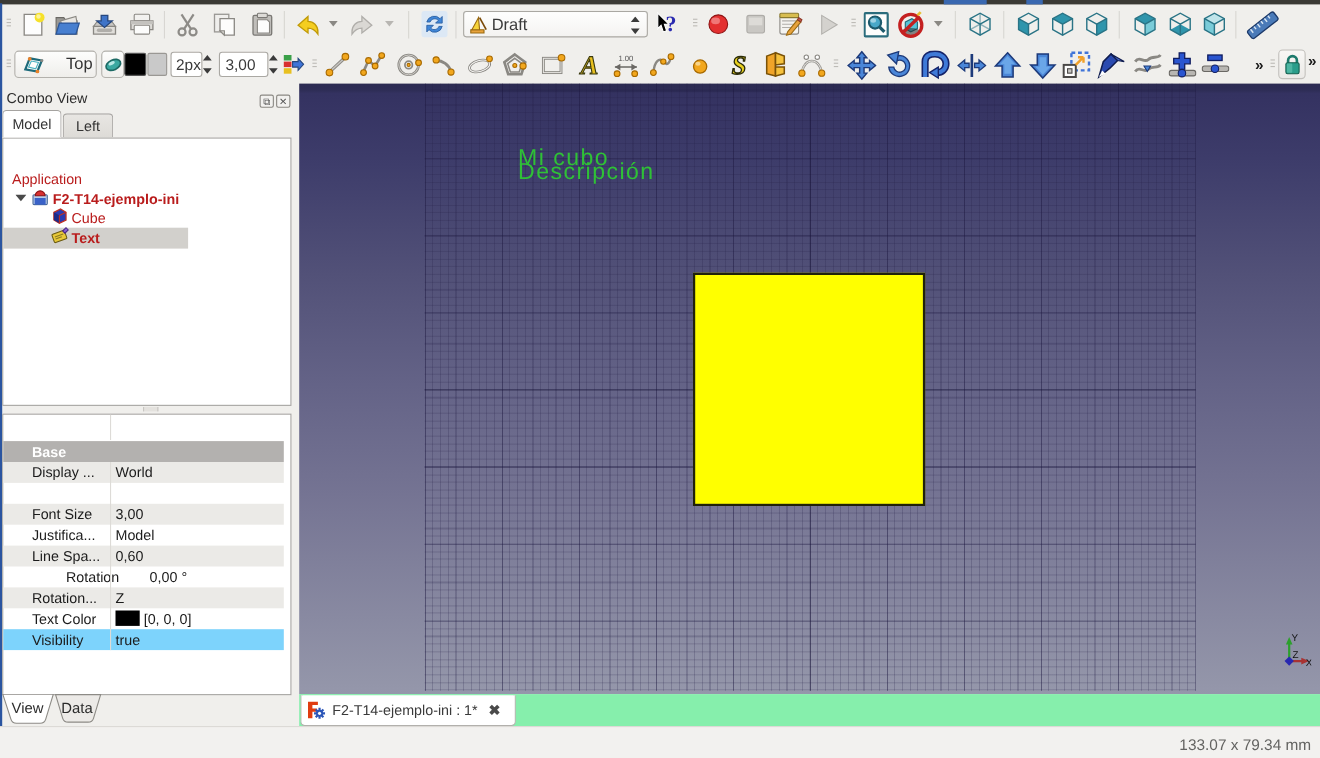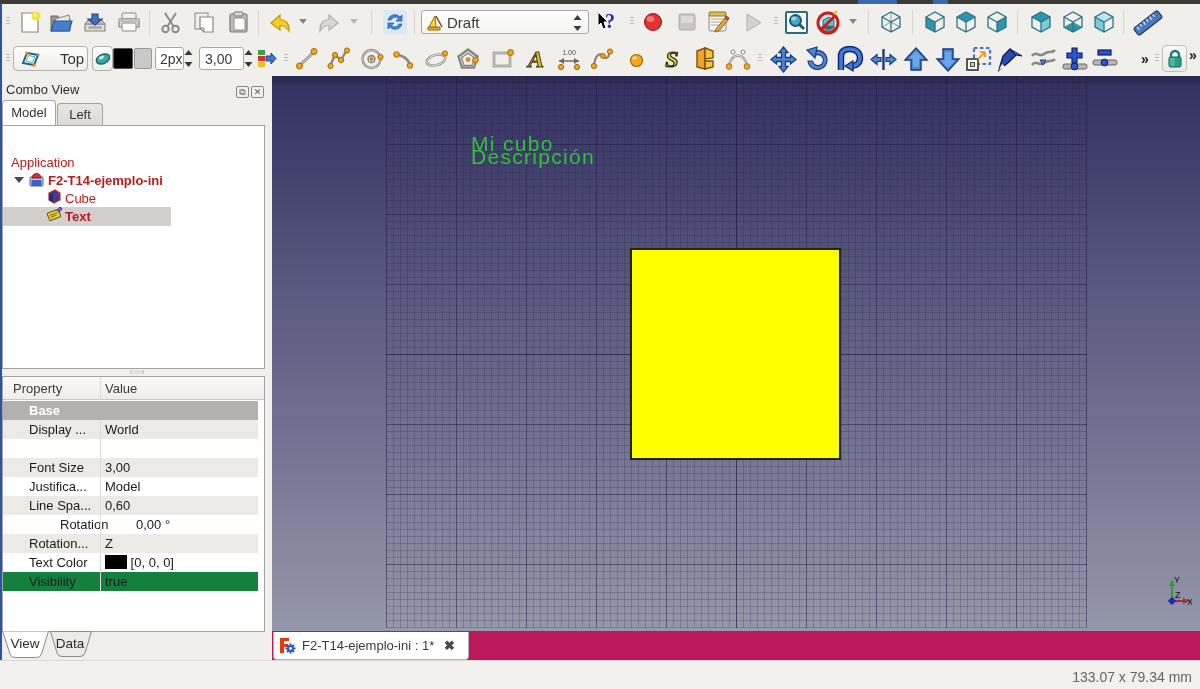--- a/index.html
+++ b/index.html
@@ -43,21 +43,21 @@
       repeating-linear-gradient(to right, rgba(25,20,60,0.34) 0px, rgba(25,20,60,0.34) 1px, transparent 1px, transparent 70px),
       repeating-linear-gradient(to bottom, rgba(25,20,60,0.34) 0px, rgba(25,20,60,0.34) 1px, transparent 1px, transparent 70px),
       repeating-linear-gradient(to right, rgba(35,30,70,0.22) 0px, rgba(35,30,70,0.22) 1px, transparent 1px, transparent 7px),
       repeating-linear-gradient(to bottom, rgba(35,30,70,0.22) 0px, rgba(35,30,70,0.22) 1px, transparent 1px, transparent 7px);
     background-position: 0 0, 0 68px, 0 0, 0 5px; }
   #axisH { position:absolute; left:114px; top:278px; width:701px; height:1px; background:rgba(20,15,50,0.30); }
   #axisV { position:absolute; left:464px; top:0; width:1px; height:552px; background:rgba(20,15,50,0.30); }
   #cube { position:absolute; left:358px; top:172px; width:211px; height:212px; background:#ffff00; border:2px solid #20220a; }
   .gtext { position:absolute; color:#2fc136; font-size:21px; line-height:21px; letter-spacing:1.3px; white-space:pre; }
   
-  #tabbar { position:absolute; left:272px; top:631px; width:928px; height:30px; background:#be185d; }
+  #tabbar { position:absolute; left:272px; top:631px; width:928px; height:30px; background:#86efac; }
   #mditab { position:absolute; left:1px; top:1px; width:196px; height:28px; background:#fff; border:1px solid #b2b0ac; border-top:none; border-radius:0 0 4px 4px; }
   
   #statusbar { position:absolute; left:0; top:660px; width:1200px; height:29px; background:#f2f1ef; border-top:1px solid #dcdad6; }
   #statustext { position:absolute; right:8px; top:8px; font-size:14px; color:#646462; }
   svg { display:block; }
   .ico { position:absolute; }
 </style>
 </head>
 <body>
   <div id="topbar">
@@ -550,24 +550,20 @@
         <line x1="4" y1="8" x2="12" y2="8"></line>
         <line x1="4" y1="10" x2="10" y2="10"></line>
       </g>
       <path d="M11 4 L14 1 L16 3 L13 6 Z" fill="#8a62d8" stroke="#4a2a88"></path>
     </svg>
     <div class="treerow" style="left:62px;top:82px;font-weight:bold;">Text</div>
   </div>
 
   <div id="splitter"></div>
   <div id="proppanel">
-    <div id="propheader">
-      <span style="position:absolute;left:10px;top:4px;">Property</span>
-      <span style="position:absolute;left:102px;top:4px;">Value</span>
-    </div>
     <div class="prow" style="top:24px;background:#b3b1af;">
       <span style="position:absolute;left:26px;color:#fff;font-weight:bold;">Base</span>
     </div>
     <div class="prow" style="top:43px;background:#ebeae7;">
       <span class="pn">Display ...</span>
       <span class="pv">World</span>
     </div>
     <div class="prow" style="top:81px;background:#ebeae7;">
       <span class="pn">Font Size</span>
       <span class="pv">3,00</span>
@@ -585,21 +581,21 @@
       <span class="pv">0,00 °</span>
     </div>
     <div class="prow" style="top:157px;background:#ebeae7;">
       <span class="pn">Rotation...</span>
       <span class="pv">Z</span>
     </div>
     <div class="prow" style="top:176px;">
       <span class="pn">Text Color</span>
       <span class="pv"><span style="display:inline-block;width:22px;height:14px;background:#000;vertical-align:-2px;"></span> [0, 0, 0]</span>
     </div>
-    <div class="prow" style="top:195px;background:#15803d;">
+    <div class="prow" style="top:195px;background:#7dd3fc;">
       <span class="pn">Visibility</span>
       <span class="pv">true</span>
     </div>
     <div class="pdiv"></div>
     <div class="pdiv2"></div>
   </div>
 
   <svg class="abs" style="left:0;top:631px;" width="110" height="30" viewBox="0 0 110 30">
     <path d="M50.5 0.5 L91.5 0.5 L85 22 Q84 25.5 80 25.5 L62 25.5 Q58 25.5 57 22 Z" fill="#eceae7" stroke="#8d8b86" stroke-width="1"></path>
     <path d="M2.5 0 L48.5 0 L41.5 23 Q40.5 26.5 36.5 26.5 L15 26.5 Q11 26.5 10 23 Z" fill="#fff" stroke="#8d8b86" stroke-width="1"></path>

